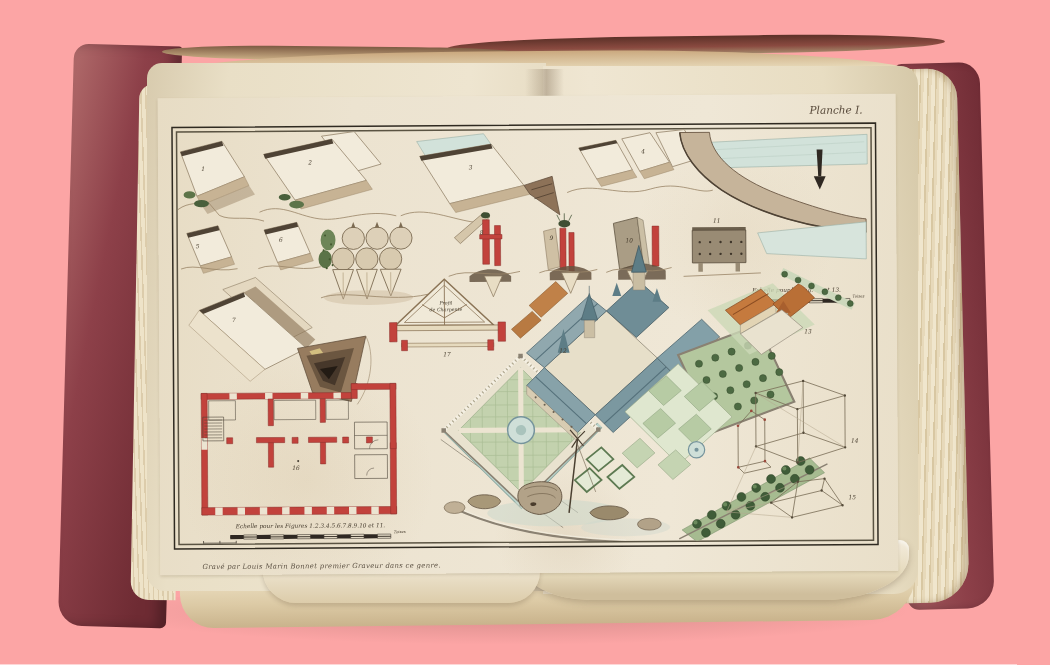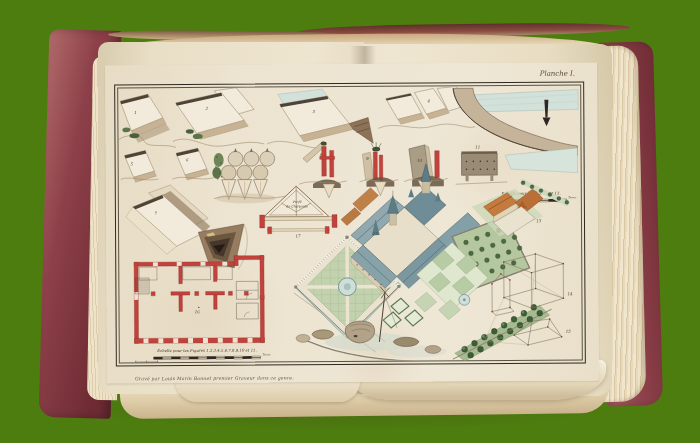--- a/index.html
+++ b/index.html
@@ -1,16 +1,16 @@
 <!DOCTYPE html>
 <html><head>
 <meta charset="utf-8">
 <style>
   html,body{margin:0;padding:0;background:#fff;}
-  .photo{position:relative;width:700px;height:443px;background:#4d7c0f;overflow:hidden;
+  .photo{position:relative;width:700px;height:443px;background:#fca5a5;overflow:hidden;
          font-family:"DejaVu Serif",serif;}
   .photo *{position:absolute;box-sizing:border-box;}
 
   
   .book-shadow{left:70px;top:398px;width:540px;height:32px;
     background:radial-gradient(ellipse at 50% 30%,rgba(60,40,30,.20),rgba(60,40,30,0) 70%);}
   .cover-left{left:44px;top:30px;width:72px;height:388px;transform:rotate(1.6deg);
     background:linear-gradient(100deg,#b06a6a,#8d4049 35%,#6e2b33 85%);
     border-radius:10px 2px 4px 16px;box-shadow:inset -6px 0 8px rgba(0,0,0,.25);}
   .cover-right{left:600px;top:42px;width:58px;height:364px;transform:rotate(-1.6deg);

